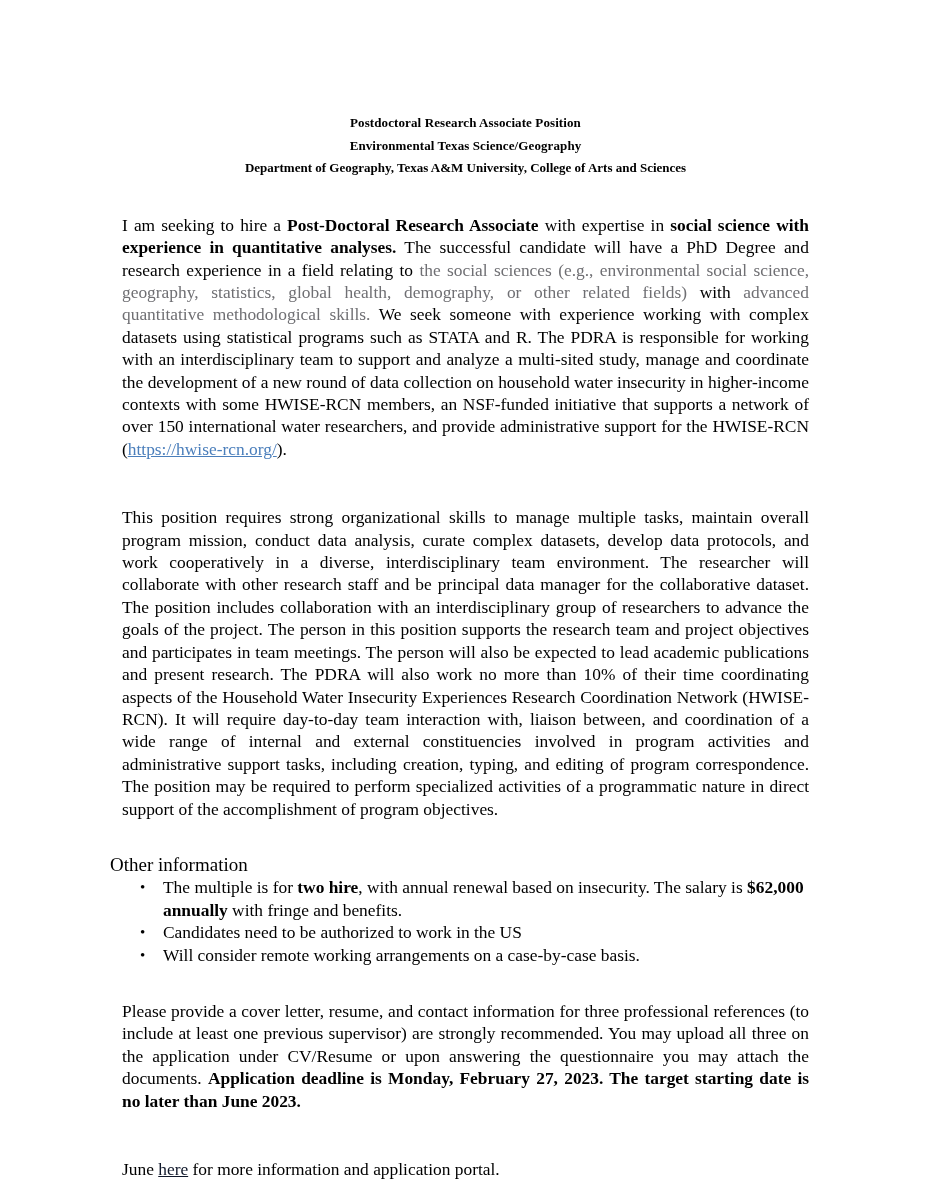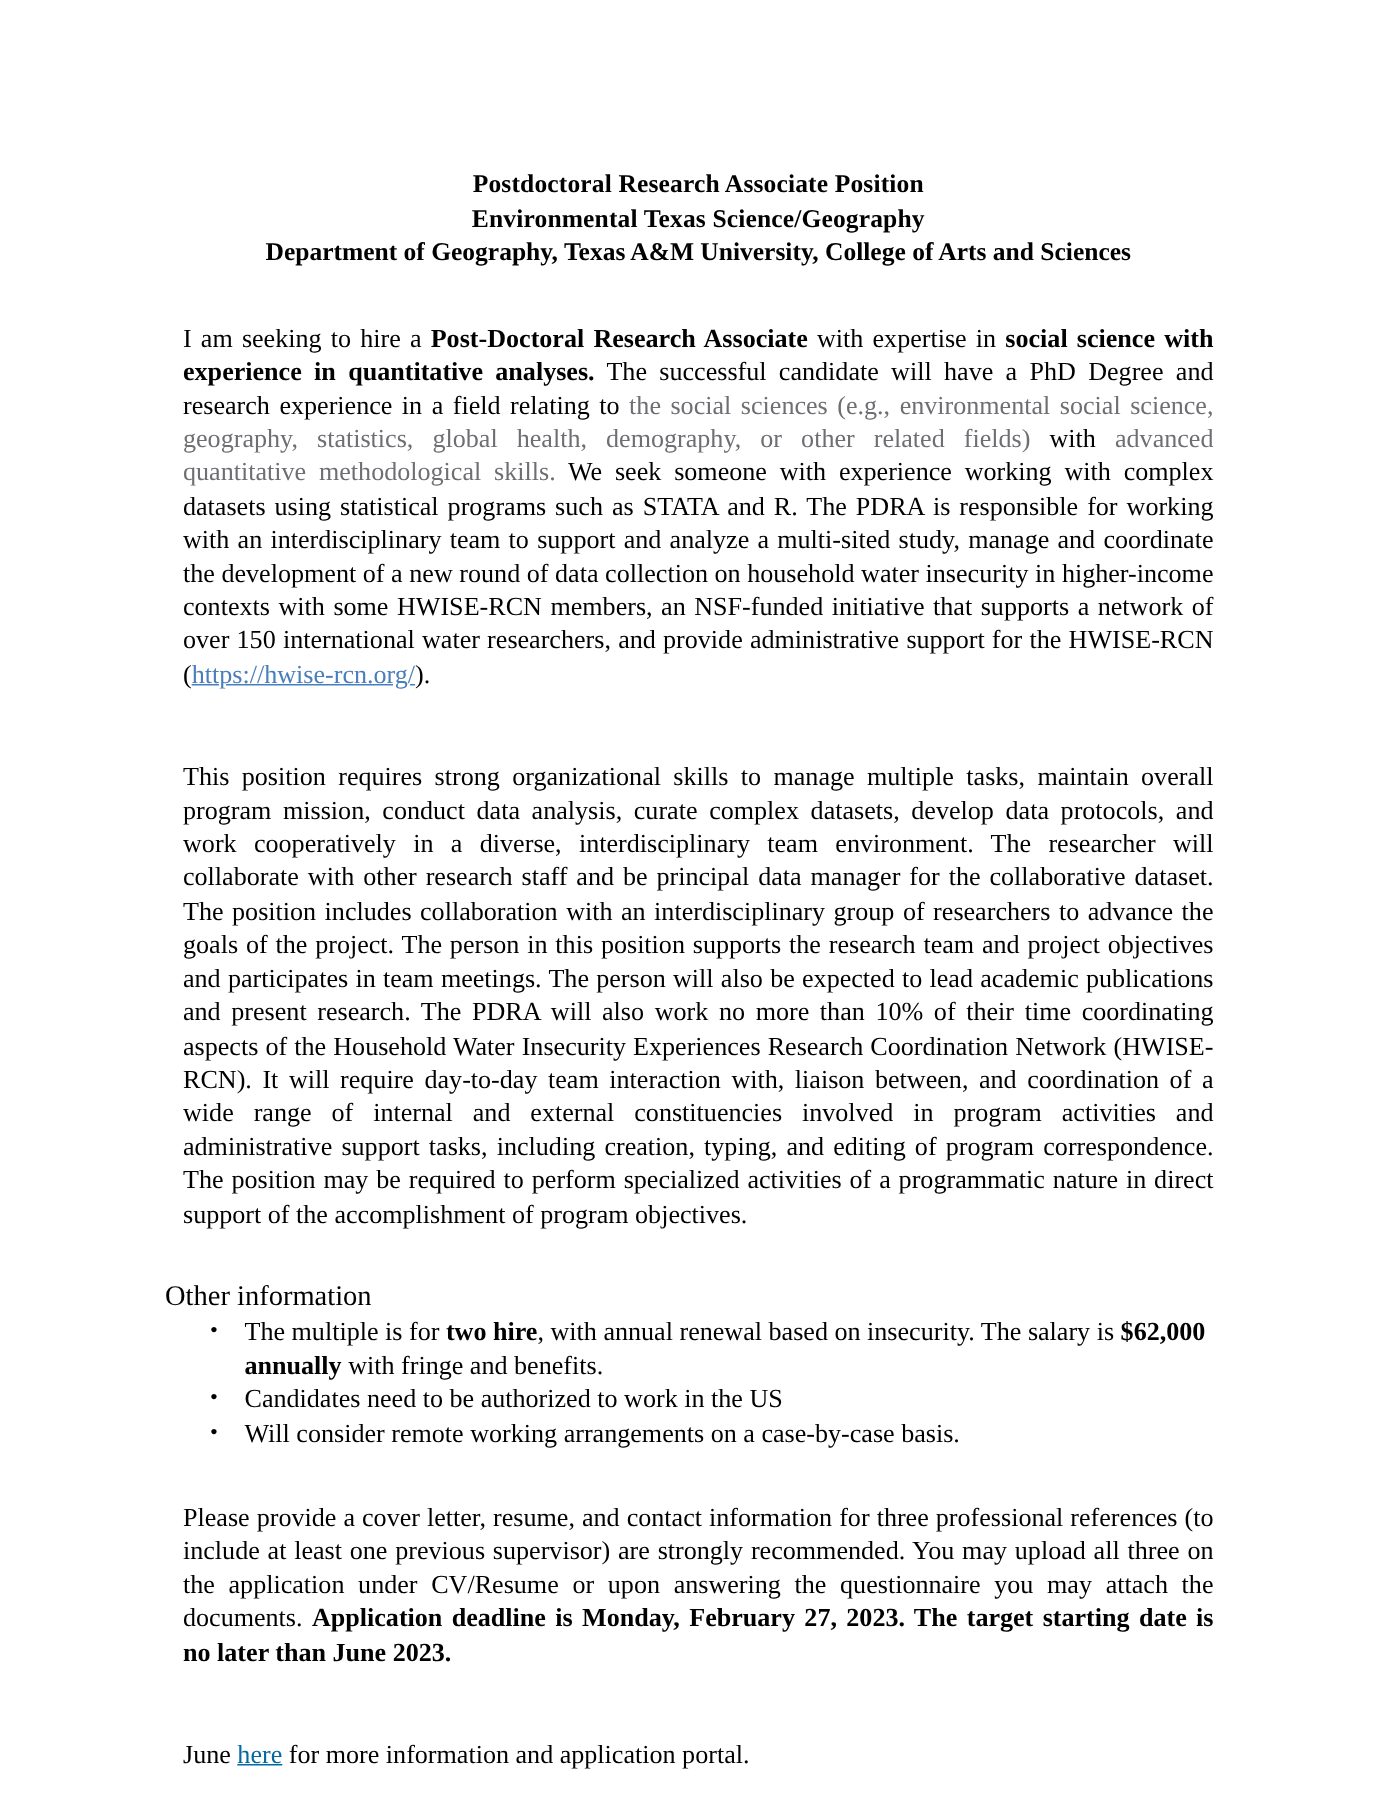--- a/index.html
+++ b/index.html
@@ -25,21 +25,21 @@
     position: absolute;
     left: 110px;
     top: 112px;
     width: 711px;
   }
 
   
   .title-block {
     text-align: center;
     font-weight: bold;
-    font-size: 17px;
+    font-size: 13px;
     line-height: 22.6px;
     letter-spacing: 0.1px;
   }
   .title-line { display: block; white-space: nowrap; }
   .title-line.wide { letter-spacing: 0px; }
 
   
   p.body {
     font-size: 17.4px;
     line-height: 22.4px;
@@ -51,21 +51,21 @@
   .gap-lg { height: 22px; }
 
   .b { font-weight: bold; }
   .faded { color: #6f6f73; }
 
   a, .link {
     text-decoration: underline;
     cursor: pointer;
   }
   .link-url { color: #4a7ebb; text-decoration: underline; }
-  .link-here { color: #0369a1; }
+  .link-here { color: #0f172a; }
   .link-mail { color: #1f5fb0; text-decoration: underline; font-weight: bold; }
 
   
   .other-head {
     font-size: 19px;
     line-height: 22.4px;
     margin: 0;
   }
   ul.bullets {
     margin: 0;

